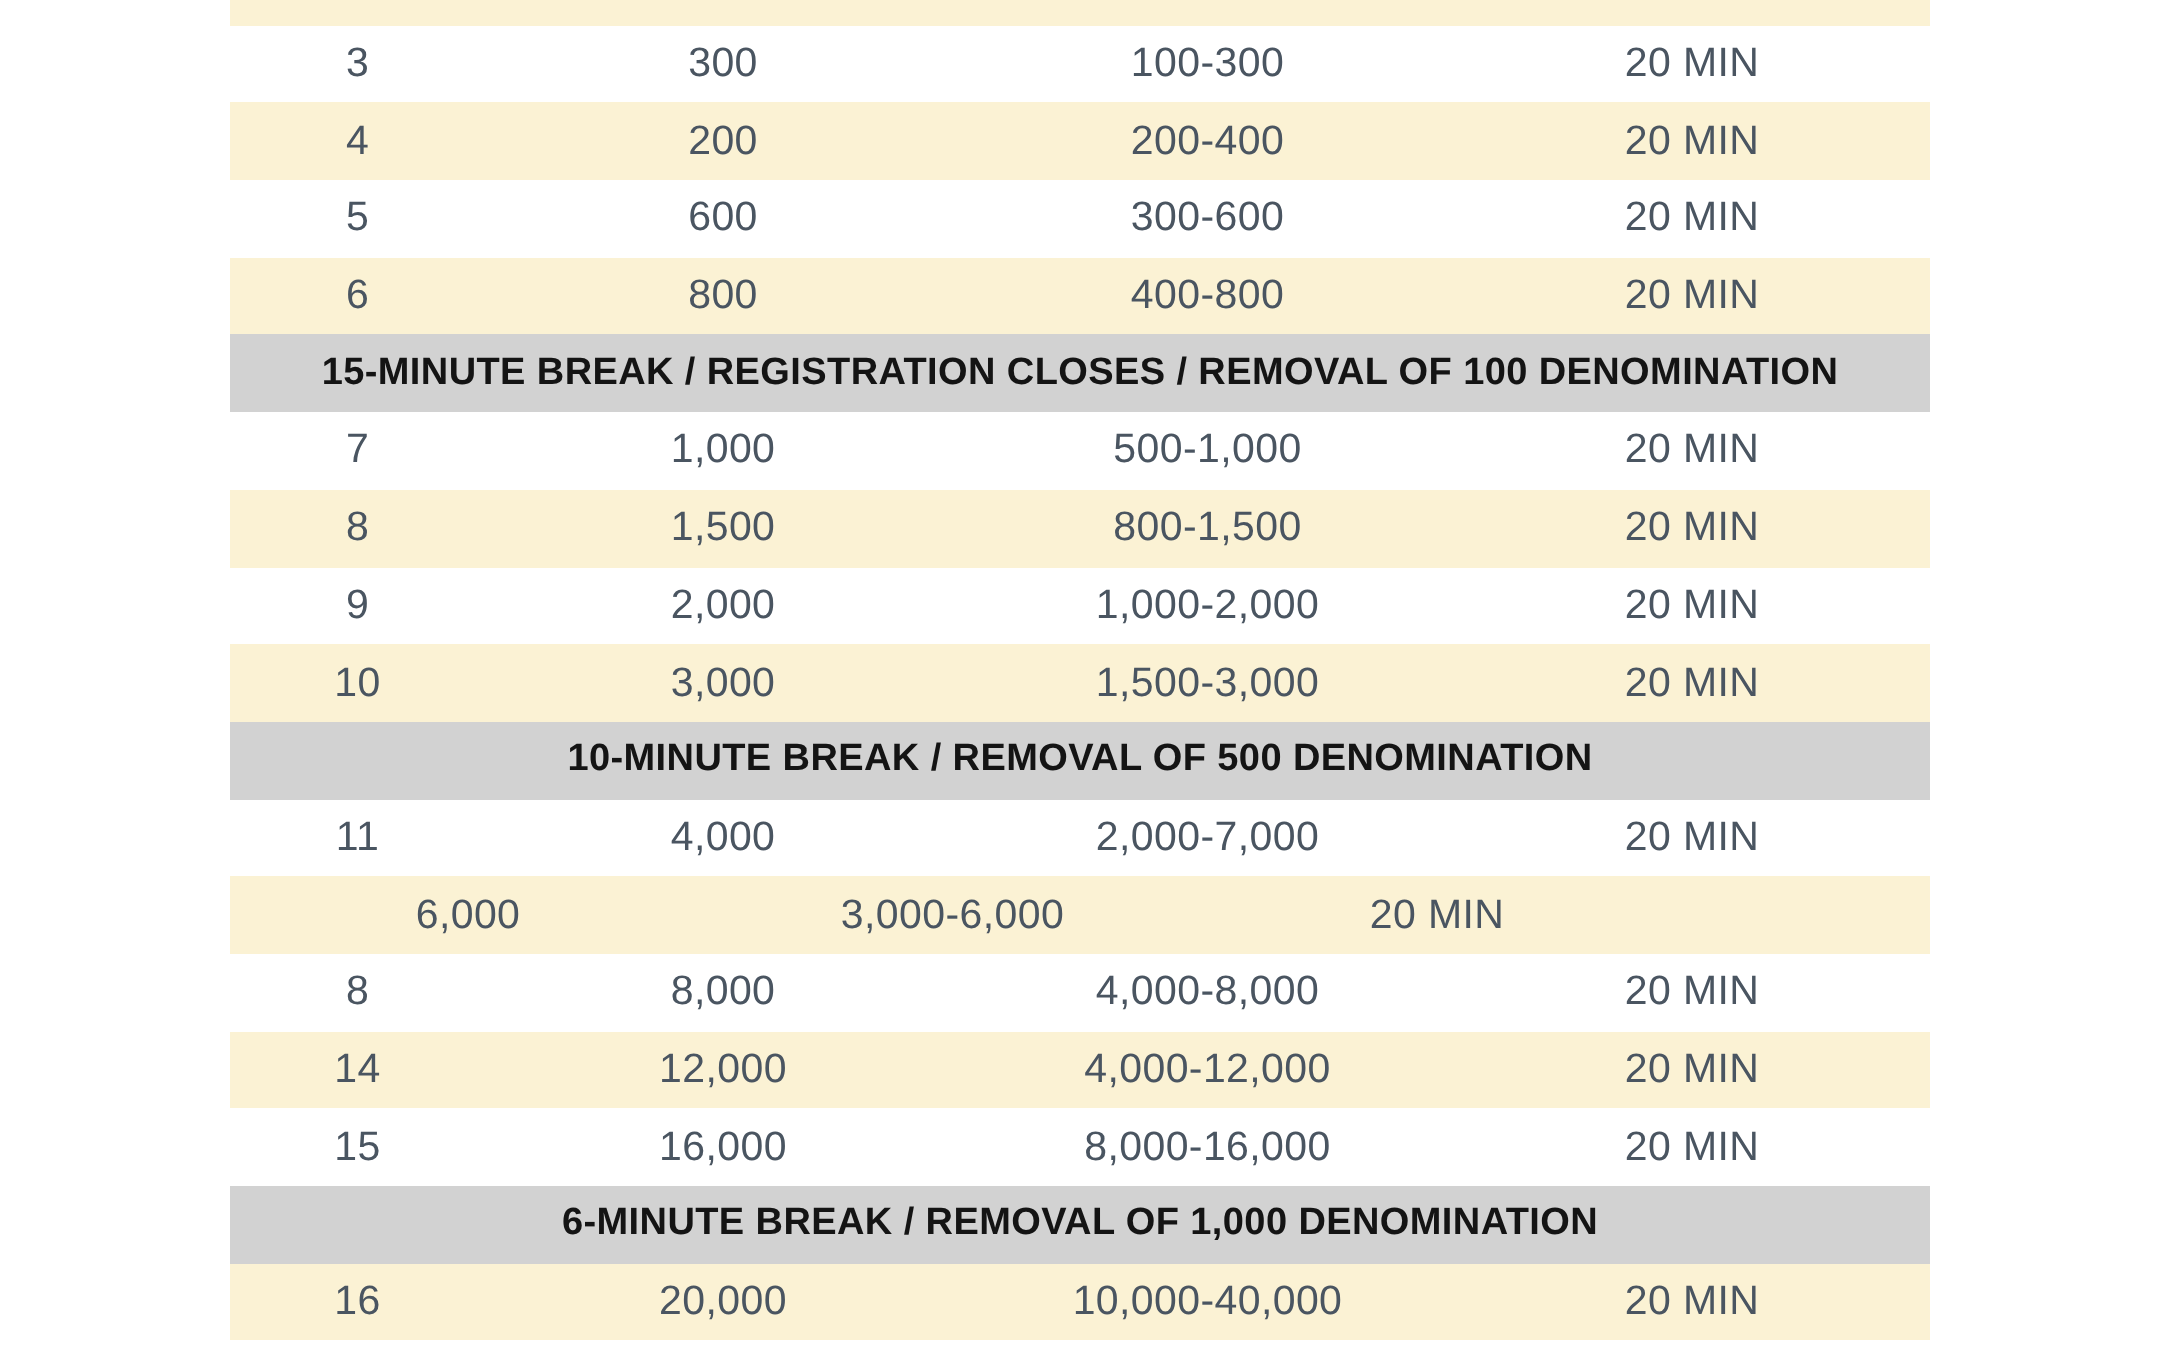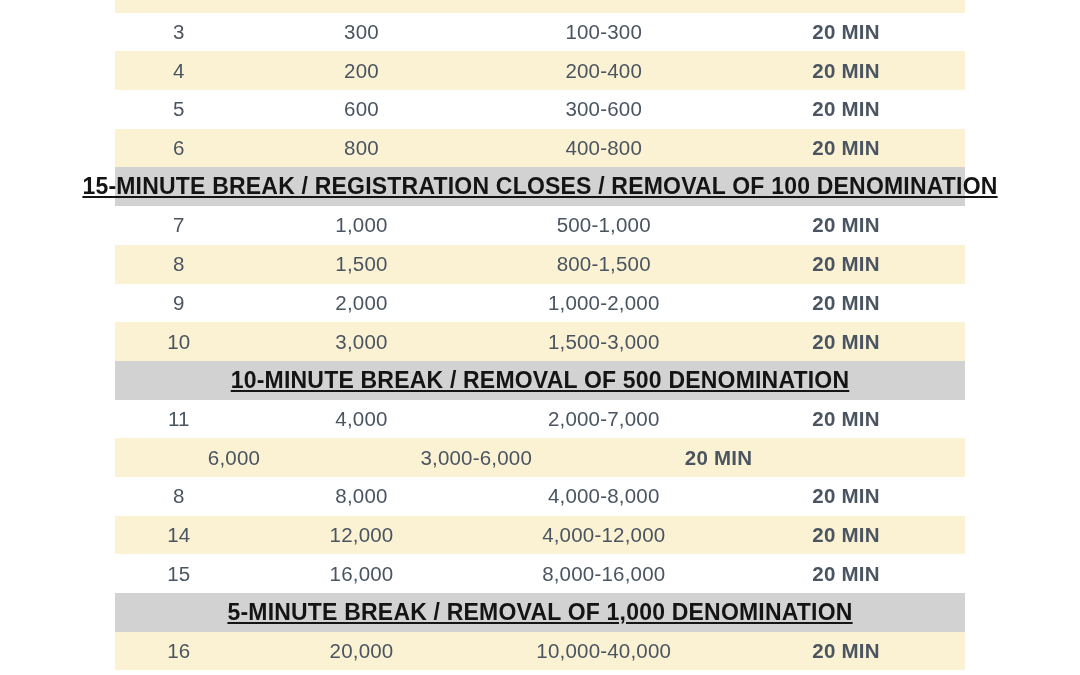--- a/index.html
+++ b/index.html
@@ -31,35 +31,34 @@
   }
   .cell {
     text-align: center;
     font-size: 20.5px;
     color: var(--cell-text, #4a5561);
     letter-spacing: 0.2px;
   }
   .cell.c0 { width: 15%; }
   .cell.c1 { width: 28%; }
   .cell.c2 { width: 29%; }
-  .cell.c3 { width: 28%; font-weight: bold; }
+  .cell.c3 { width: 28%; }
   .break-row {
     display: flex;
     align-items: center;
     justify-content: center;
     height: 38.7px;
     background: var(--break-bg, #d2d2d2);
   }
   .break-label {
-    font-size: 23px;
+    font-size: 19px;
     font-weight: bold;
     color: var(--break-text, #141414);
     letter-spacing: 0.2px;
     white-space: nowrap;
-    text-decoration: underline;
   }
 </style>
 </head>
 <body>
 
 <div class="structure-table" id="structure-table">
     <div class="level-row shaded">
       <div class="cell c0">2</div>
       <div class="cell c1">200</div>
       <div class="cell c2">100-200</div>
@@ -142,21 +141,21 @@
       <div class="cell c2">4,000-12,000</div>
       <div class="cell c3">20 MIN</div>
     </div>
     <div class="level-row">
       <div class="cell c0">15</div>
       <div class="cell c1">16,000</div>
       <div class="cell c2">8,000-16,000</div>
       <div class="cell c3">20 MIN</div>
     </div>
     <div class="break-row">
-      <span class="break-label">5-MINUTE BREAK / REMOVAL OF 1,000 DENOMINATION</span>
+      <span class="break-label">6-MINUTE BREAK / REMOVAL OF 1,000 DENOMINATION</span>
     </div>
     <div class="level-row shaded">
       <div class="cell c0">16</div>
       <div class="cell c1">20,000</div>
       <div class="cell c2">10,000-40,000</div>
       <div class="cell c3">20 MIN</div>
     </div>
   </div>
 
 </body></html>

